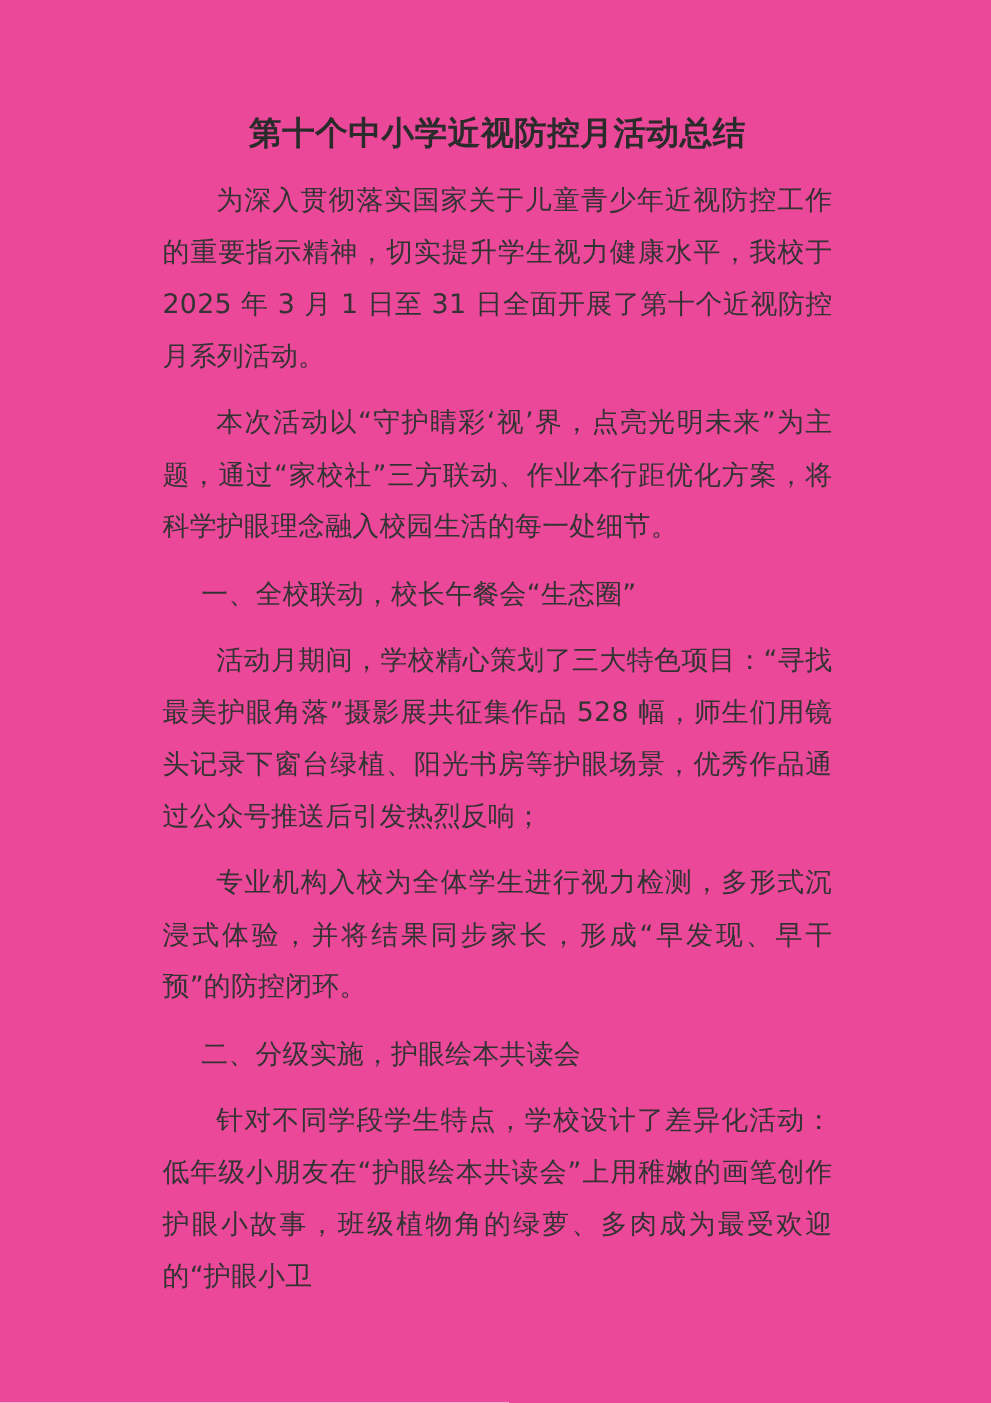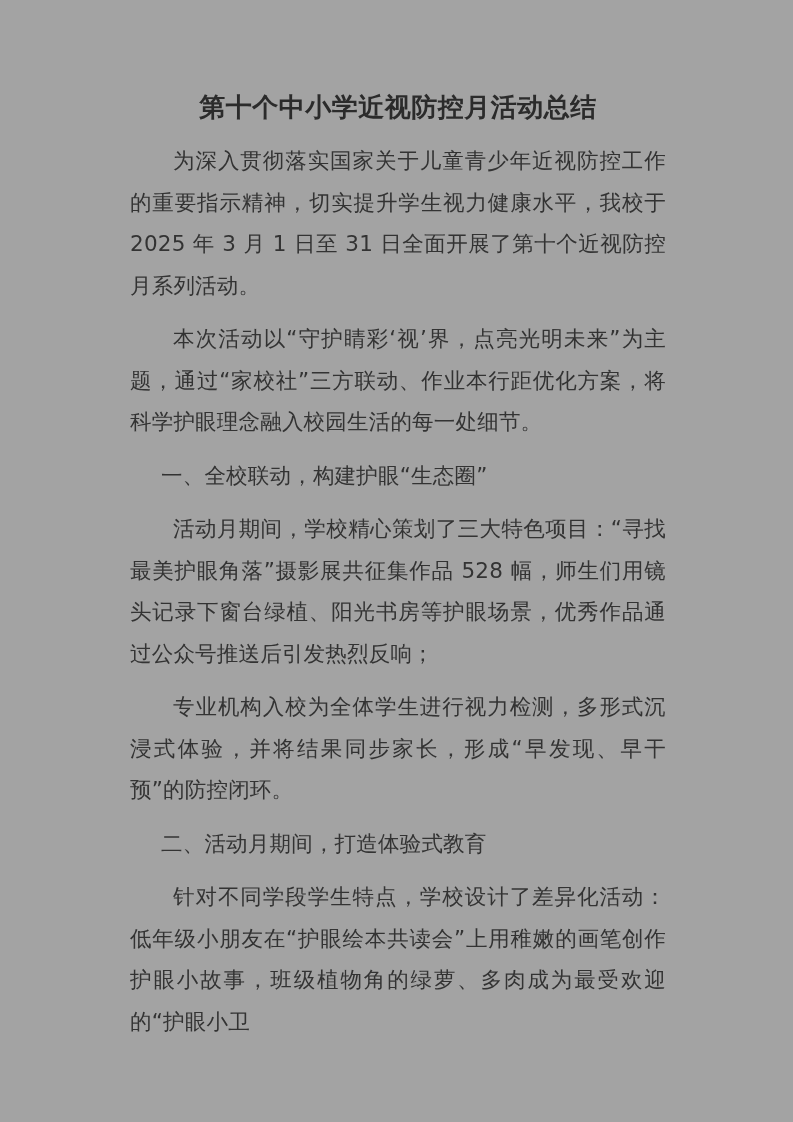--- a/index.html
+++ b/index.html
@@ -7,21 +7,21 @@
     padding: 0;
     background: #ffffff;
   }
   body {
     font-family: "DejaVu Sans", "Liberation Sans", sans-serif;
   }
   .page {
     position: relative;
     width: 793px;
     height: 1122px;
-    background: #a3a3a3;
+    background: #ec4899;
     overflow: hidden;
     box-sizing: border-box;
   }
   .content {
     position: absolute;
     left: 118px;
     top: 86px;
     width: 560px;
   }
   .doc-title {
@@ -58,25 +58,25 @@
 
 <div class="page">
   <div class="content">
 
     <h1 class="doc-title">第十个中小学近视防控月活动总结</h1>
 
     <p class="para">为深入贯彻落实国家关于儿童青少年近视防控工作的重要指示精神，切实提升学生视力健康水平，我校于 2025 年 3 月 1 日至 31 日全面开展了第十个近视防控月系列活动。</p>
 
     <p class="para">本次活动以“守护睛彩‘视’界，点亮光明未来”为主题，通过“家校社”三方联动、作业本行距优化方案，将科学护眼理念融入校园生活的每一处细节。</p>
 
-    <p class="section-heading">一、全校联动，构建护眼“生态圈”</p>
+    <p class="section-heading">一、全校联动，校长午餐会“生态圈”</p>
 
     <p class="para">活动月期间，学校精心策划了三大特色项目：“寻找最美护眼角落”摄影展共征集作品 528 幅，师生们用镜头记录下窗台绿植、阳光书房等护眼场景，优秀作品通过公众号推送后引发热烈反响；</p>
 
 
     <p class="para">专业机构入校为全体学生进行视力检测，多形式沉浸式体验，并将结果同步家长，形成“早发现、早干预”的防控闭环。</p>
 
-    <p class="section-heading">二、活动月期间，打造体验式教育</p>
+    <p class="section-heading">二、分级实施，护眼绘本共读会</p>
 
     <p class="para">针对不同学段学生特点，学校设计了差异化活动：低年级小朋友在“护眼绘本共读会”上用稚嫩的画笔创作护眼小故事，班级植物角的绿萝、多肉成为最受欢迎的“护眼小卫</p>
 
   </div>
 </div>
 
 </body></html>

